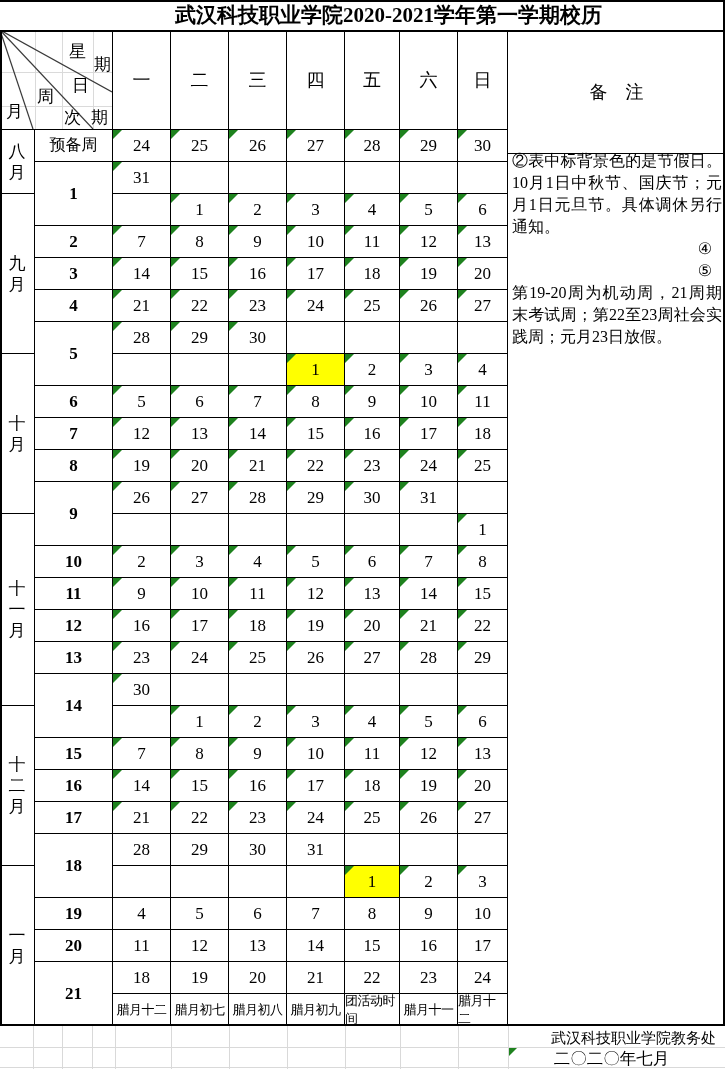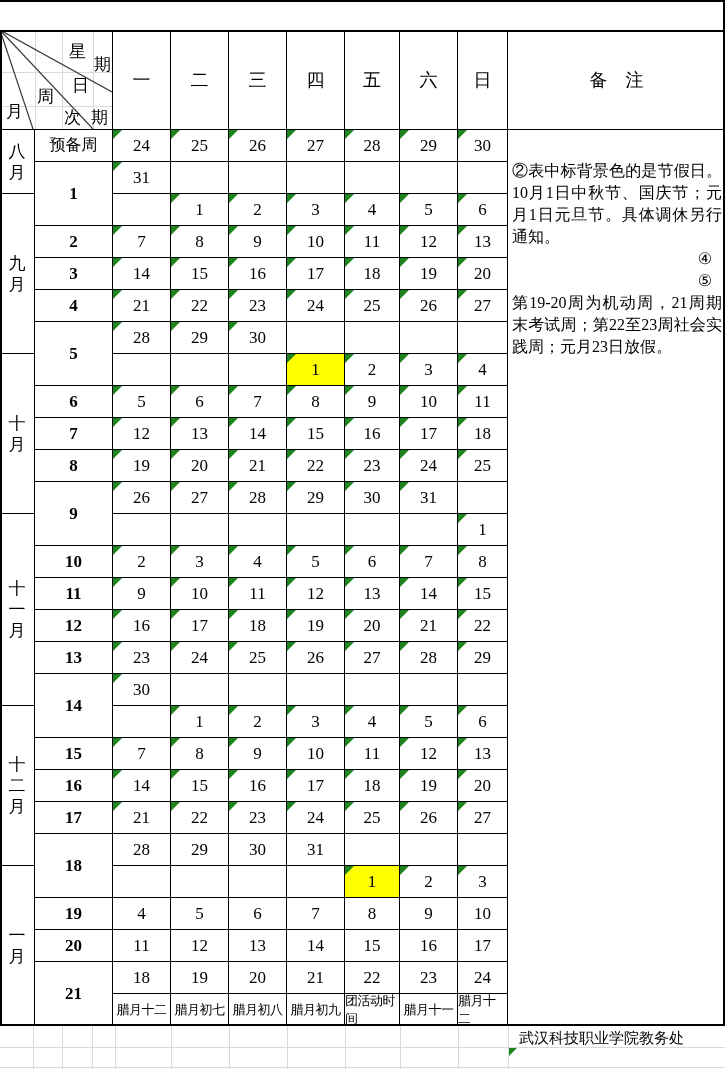--- a/index.html
+++ b/index.html
@@ -21,36 +21,37 @@
   .tri{position:absolute;top:0;left:0;width:0;height:0;
        border-top:9px solid #1E821E;border-right:9px solid transparent;}
   
   .fv{position:absolute;width:1px;background:#dadada;}
   .fh{position:absolute;height:1px;background:#dadada;}
   .corner-label{position:absolute;font-size:17px;line-height:17px;}
   
   #notes{left:508px;top:100px;width:217px;height:896px;border-right:none;
          display:block;padding:20px 3px 0 4px;font-size:16px;line-height:22px;text-align:justify;}
   .note{margin:0;}
-  .note.gap{margin-top:10px;}
+  .note.gap{margin-top:0;}
   .note.right{text-align:right;padding-right:10px;}
   
   .bl{position:absolute;background:#000;z-index:6;}
   
-  #footer-block{left:484px;top:1029px;width:205px;z-index:4;}
+  #footer-block{left:516px;top:1029px;width:205px;z-index:4;}
   #footer-office{text-align:right;font-size:15px;line-height:18px;padding-right:5px;}
   #footer-date{text-align:center;font-size:16.5px;line-height:19px;margin-top:2px;padding-right:14px;}
   .fgv{position:absolute;width:1px;background:#d9d9d9;top:1026px;height:43px;}
   .fgh{position:absolute;height:1px;background:#d9d9d9;left:0;width:725px;}
 </style>
 </head>
 <body>
 
 <div id="page">
 
+  <div id="title" class="abs">武汉科技职业学院2020-2021学年第一学期校历</div>
 
   <div id="grid" class="abs">
 
     <div class="cell" style="left:0;top:0;width:113px;height:100px;">
       <span class="fv" style="left:35px;top:0;height:100px;"></span>
       <span class="fv" style="left:62px;top:0;height:100px;"></span>
       <span class="fv" style="left:93px;top:0;height:100px;"></span>
       <span class="fh" style="top:42px;left:0;width:112px;"></span>
       <span class="fh" style="top:76px;left:0;width:112px;"></span>
       <svg width="112" height="99" viewBox="0 0 112 99" style="position:absolute;left:0;top:0;">
@@ -67,21 +68,21 @@
       <span class="corner-label" style="left:6px;top:73px;">月</span>
     </div>
 
     <div class="cell hdr" style="left:113px;top:0;width:58px;height:100px;">一</div>
     <div class="cell hdr" style="left:171px;top:0;width:58px;height:100px;">二</div>
     <div class="cell hdr" style="left:229px;top:0;width:58px;height:100px;">三</div>
     <div class="cell hdr" style="left:287px;top:0;width:58px;height:100px;">四</div>
     <div class="cell hdr" style="left:345px;top:0;width:55px;height:100px;">五</div>
     <div class="cell hdr" style="left:400px;top:0;width:58px;height:100px;">六</div>
     <div class="cell hdr" style="left:458px;top:0;width:50px;height:100px;">日</div>
-    <div class="cell hdr" style="left:508px;top:0;width:217px;height:100px;border-right:none;">备　注</div>
+    <div class="cell hdr" style="left:508px;top:0;width:217px;height:124px;border-right:none;">备　注</div>
 
     <div id="notes" class="cell abs">
       <div class="note gap">②表中标背景色的是节假日。10月1日中秋节、国庆节；元月1日元旦节。具体调休另行通知。</div>
       <div class="note right">④</div>
       <div class="note right">⑤</div>
       <div class="note">第19-20周为机动周，21周期末考试周；第22至23周社会实践周；元月23日放假。</div>
     </div>
 
   <div class="cell mo" style="left: 0px; top: 100px; width: 35px; height: 64px;">八
 月</div>
@@ -772,20 +773,21 @@
   <div class="bl" style="left:0;top:30px;width:725px;height:2px;"></div>
   <div class="bl" style="left:0;top:30px;width:2px;height:996px;"></div>
   <div class="bl" style="left:723px;top:0;width:2px;height:1026px;"></div>
   <div class="bl" style="left:0;top:1024px;width:725px;height:2px;"></div>
 
   <div class="fgh" style="top:1047px;"></div>
   <div class="fgh" style="top:1067px;"></div>
   <i class="tri" style="left:508px;top:1048px;"></i>
   <div id="footer-block" class="abs">
     <div id="footer-office">武汉科技职业学院教务处</div>
+    <div id="footer-date">二〇二〇年七月</div>
   </div>
 
 <div class="fgv" style="left: 33px;"></div>
     <div class="fgv" style="left: 62px;"></div>
     <div class="fgv" style="left: 92px;"></div>
     <div class="fgv" style="left: 115px;"></div>
     <div class="fgv" style="left: 171px;"></div>
     <div class="fgv" style="left: 229px;"></div>
     <div class="fgv" style="left: 287px;"></div>
     <div class="fgv" style="left: 345px;"></div>

